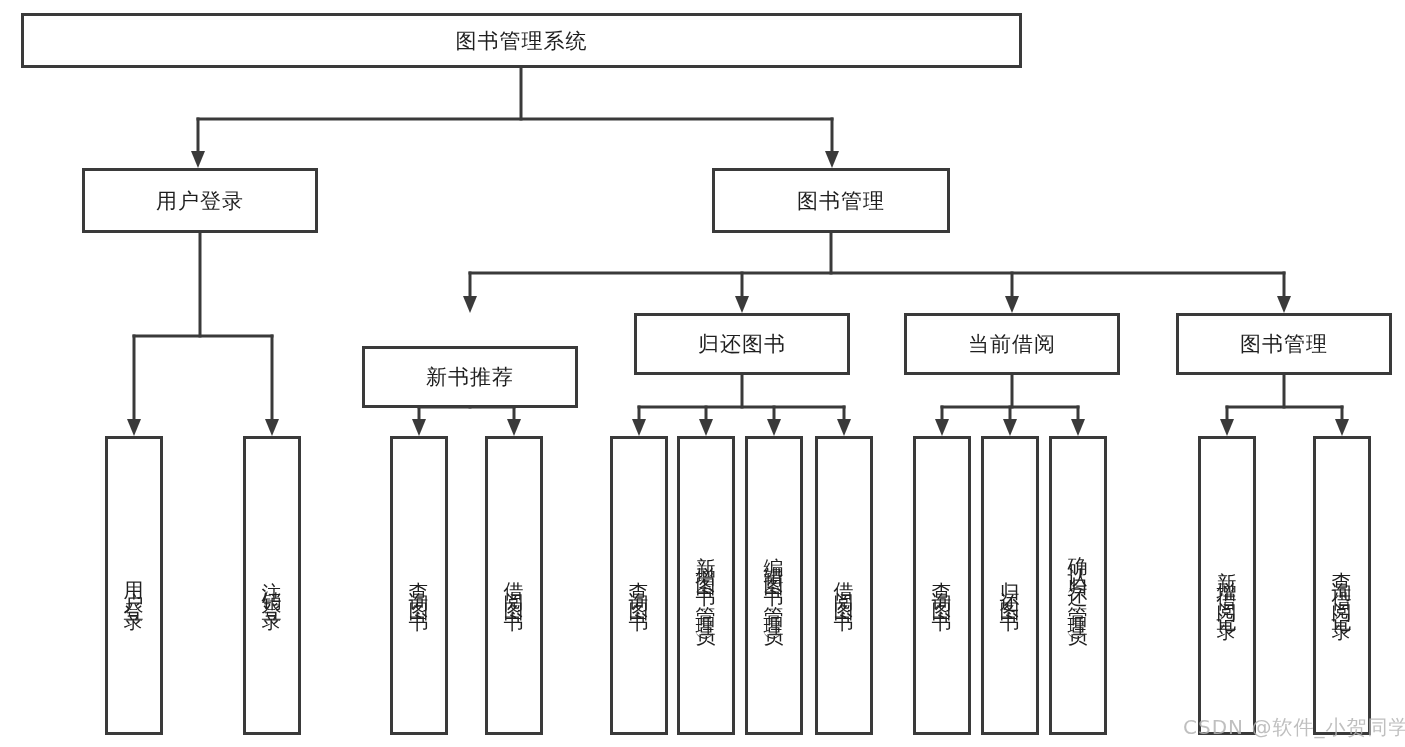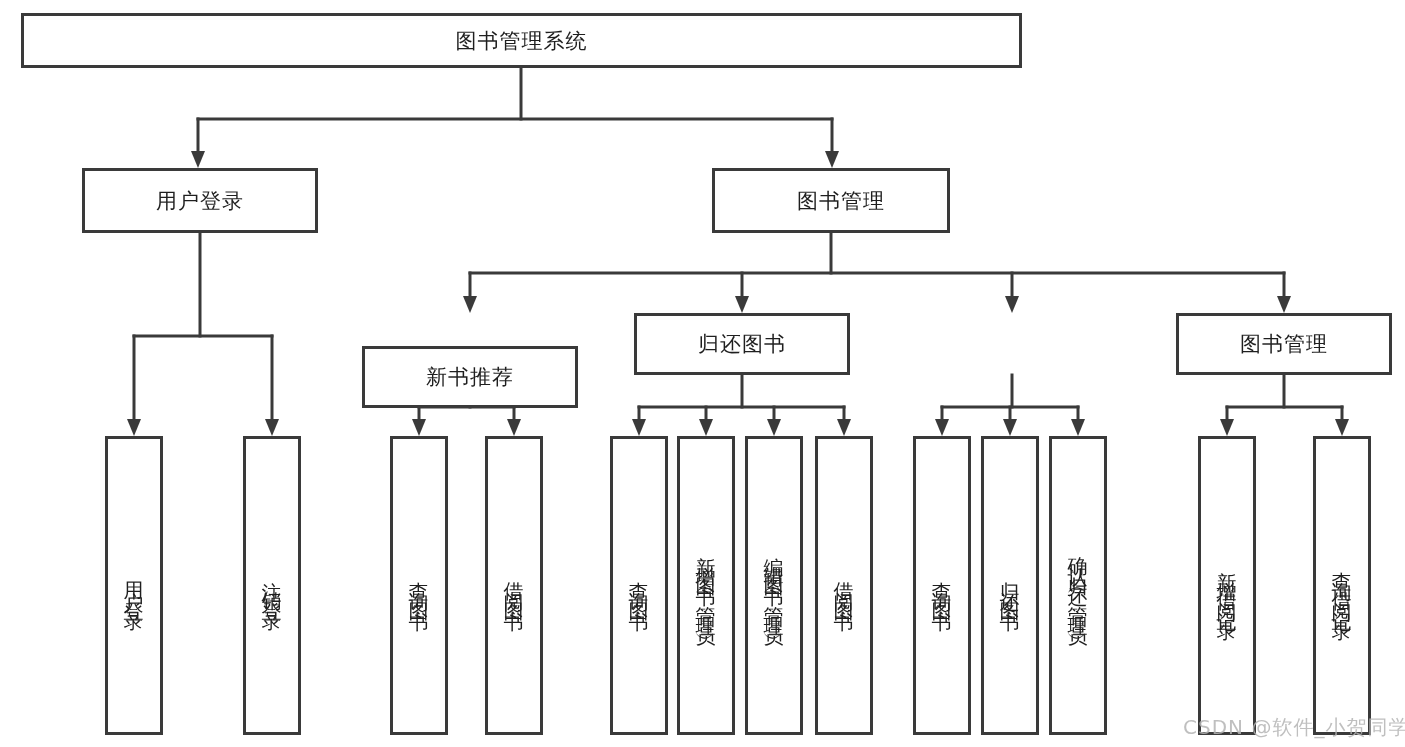--- a/index.html
+++ b/index.html
@@ -126,20 +126,23 @@
   <div class="box hbox" style="left:712px; top:168px; width:238px; height:65px;padding-left:20px;">
     <span>图书管理</span>
   </div>
 
   <div class="box hbox" style="left:362px; top:313px; width:216px; height:62px;margin-top:33px;">
     <span>新书推荐</span>
   </div>
   <div class="box hbox" style="left:634px; top:313px; width:216px; height:62px;">
     <span>归还图书</span>
   </div>
+  <div class="box hbox" style="left:904px; top:313px; width:216px; height:62px;">
+    <span>当前借阅</span>
+  </div>
   <div class="box hbox" style="left:1176px; top:313px; width:216px; height:62px;">
     <span>图书管理</span>
   </div>
 
   <div class="box vbox" style="left:105px; top:436px; width:58px; height:299px;">
     <span>用户登录</span>
   </div>
   <div class="box vbox" style="left:243px; top:436px; width:58px; height:299px;">
     <span>注销登录</span>
   </div>

